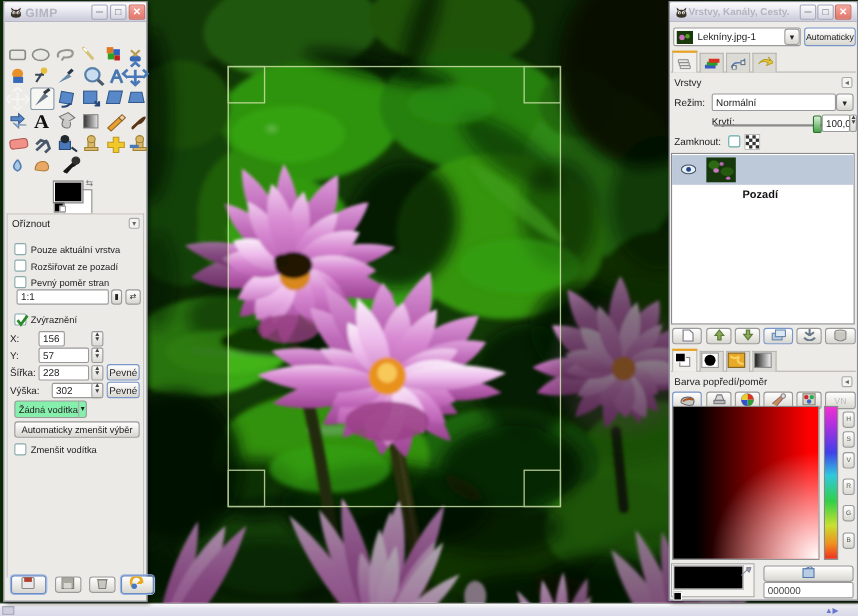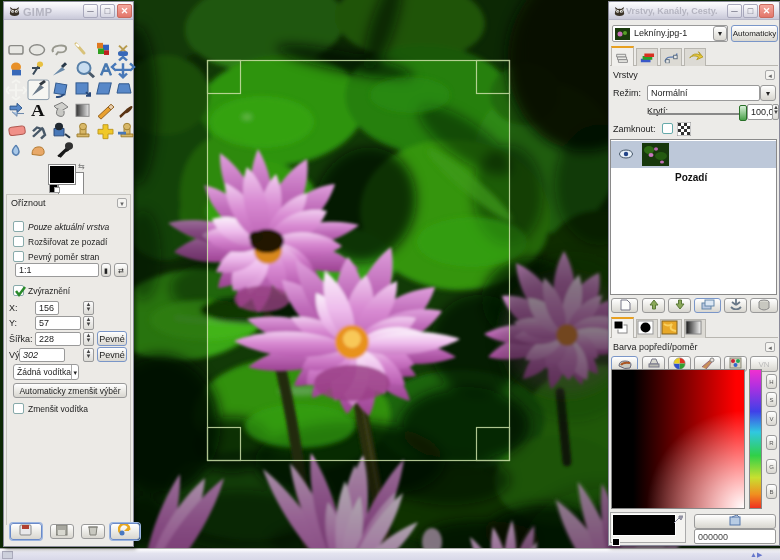--- a/index.html
+++ b/index.html
@@ -384,21 +384,21 @@
     <div style="position:absolute;left:52px;top:13px;width:26px;height:23px;background:#fff;border:1px solid #888;"></div>
     <div style="position:absolute;left:43px;top:6px;width:26px;height:19px;background:#000;border:1px solid #fff;outline:1px solid #888;"></div>
     <div style="position:absolute;left:43px;top:25px;width:9px;height:9px;background:#000;border:1px solid #999;"></div>
     <div style="position:absolute;left:48px;top:28px;width:6px;height:6px;background:#fff;border:1px solid #999;"></div>
     <div style="position:absolute;left:72px;top:3px;width:9px;height:9px;color:#777;font-size:8px;">⇆</div>
   </div>
   <div id="toolopts" style="position:absolute;left:2px;top:192px;width:125px;height:331px;border:1px solid #c8c6c0;border-bottom:none;background:#eceae6;padding-left:47px;">
     <div class="lbl" style="position:absolute;left:4px;top:3px;">Oříznout</div>
     <div style="position:absolute;right:3px;top:3px;width:10px;height:10px;border:1px solid #aaa;border-radius:2px;background:#f4f3f0;font-size:7px;line-height:9px;text-align:center;color:#666;">▾</div>
     <div class="cb" style="left:6px;top:26px;"></div>
-      <div class="lbl" style="position:absolute;left:21px;top:27px;font-size:8.5px;font-style:italic;">Pouze aktuální vrstva</div>
+      <div class="lbl" style="position:absolute;left:21px;top:27px;font-size:8.5px;">Pouze aktuální vrstva</div>
     <div class="cb" style="left:6px;top:41px;"></div>
       <div class="lbl" style="position:absolute;left:21px;top:42px;font-size:8.5px;">Rozšiřovat ze pozadí</div>
     <div class="cb" style="left:6px;top:56px;"></div>
       <div class="lbl" style="position:absolute;left:21px;top:57px;font-size:8.5px;">Pevný poměr stran</div>
     <div class="entry" style="left:8px;top:68px;width:84px;height:14px;">1:1</div>
     <div class="btn" style="left:94px;top:68px;width:10px;height:14px;font-size:7px;line-height:13px;">▮</div>
     <div class="btn" style="left:107px;top:68px;width:14px;height:14px;font-size:7px;line-height:13px;">⇄</div>
     <div class="cb" style="left:6px;top:90px;background:#fff;"></div>
     <svg style="position:absolute;left:6px;top:89px;" width="14" height="14">
         <path d="M3,7 l3,4 l6,-8" stroke="#2a8a2a" stroke-width="2.5" fill="none"></path>
@@ -408,24 +408,24 @@
     <div class="entry" style="left:28px;top:106px;width:24px;height:14px;">156</div>
     <div class="spin" style="left:76px;top:106px;height:14px;">▲<br>▼</div>
     <div class="lbl" style="position:absolute;left:2px;top:123px;">Y:</div>
     <div class="entry" style="left:28px;top:121px;width:46px;height:14px;">57</div>
     <div class="spin" style="left:76px;top:121px;height:14px;">▲<br>▼</div>
     <div class="lbl" style="position:absolute;left:2px;top:139px;">Šířka:</div>
     <div class="entry" style="left:28px;top:137px;width:46px;height:14px;">228</div>
     <div class="spin" style="left:76px;top:137px;height:14px;">▲<br>▼</div>
     <div class="btn" style="left:90px;top:136px;width:30px;height:15px;line-height:14px;border-color:#7a96c8;">Pevné</div>
     <div class="lbl" style="position:absolute;left:2px;top:155px;">Výška:</div>
-    <div class="entry" style="left:12px;top:153px;width:46px;height:14px;font-style:italic;">302</div>
+    <div class="entry" style="left:40px;top:153px;width:46px;height:14px;">302</div>
     <div class="spin" style="left:76px;top:153px;height:14px;">▲<br>▼</div>
     <div class="btn" style="left:90px;top:152px;width:30px;height:15px;line-height:14px;border-color:#7a96c8;">Pevné</div>
-    <div class="btn" style="left:6px;top:169px;width:66px;height:16px;text-align:left;padding-left:3px;line-height:15px;background:#ffffff;font-size:8.5px;">Žádná vodítka <span style="float:right;border-left:1px solid #aaa;padding:0 1px;font-size:7px;">▾</span></div>
+    <div class="btn" style="left:6px;top:169px;width:66px;height:16px;text-align:left;padding-left:3px;line-height:15px;background:#86efac;font-size:8.5px;">Žádná vodítka <span style="float:right;border-left:1px solid #aaa;padding:0 1px;font-size:7px;">▾</span></div>
     <div class="btn" style="left:6px;top:188px;width:114px;height:15px;line-height:14px;font-size:8.5px;overflow:hidden;">Automaticky zmenšit výběr</div>
     <div class="cb" style="left:6px;top:208px;"></div>
       <div class="lbl" style="position:absolute;left:21px;top:209px;font-size:8.5px;">Zmenšit vodítka</div>
     <div class="btn" style="left:3px;top:328px;width:32px;height:17px;border-color:#6a8ac8;box-shadow:0 0 0 1px #9ab4e0;"><svg width="14" height="12">
           <rect x="1" y="1" width="11" height="10" rx="1" fill="#e8e8ea" stroke="#888"></rect>
           <rect x="3" y="1" width="7" height="4" fill="#b04030"></rect>
         </svg></div>
     <div class="btn" style="left:43px;top:329px;width:24px;height:15px;"><svg width="12" height="11">
           <rect x="0" y="0" width="11" height="10" fill="#a8a8a0" stroke="#787870"></rect>
           <rect x="2" y="5" width="7" height="5" fill="#d8d8d0"></rect>

